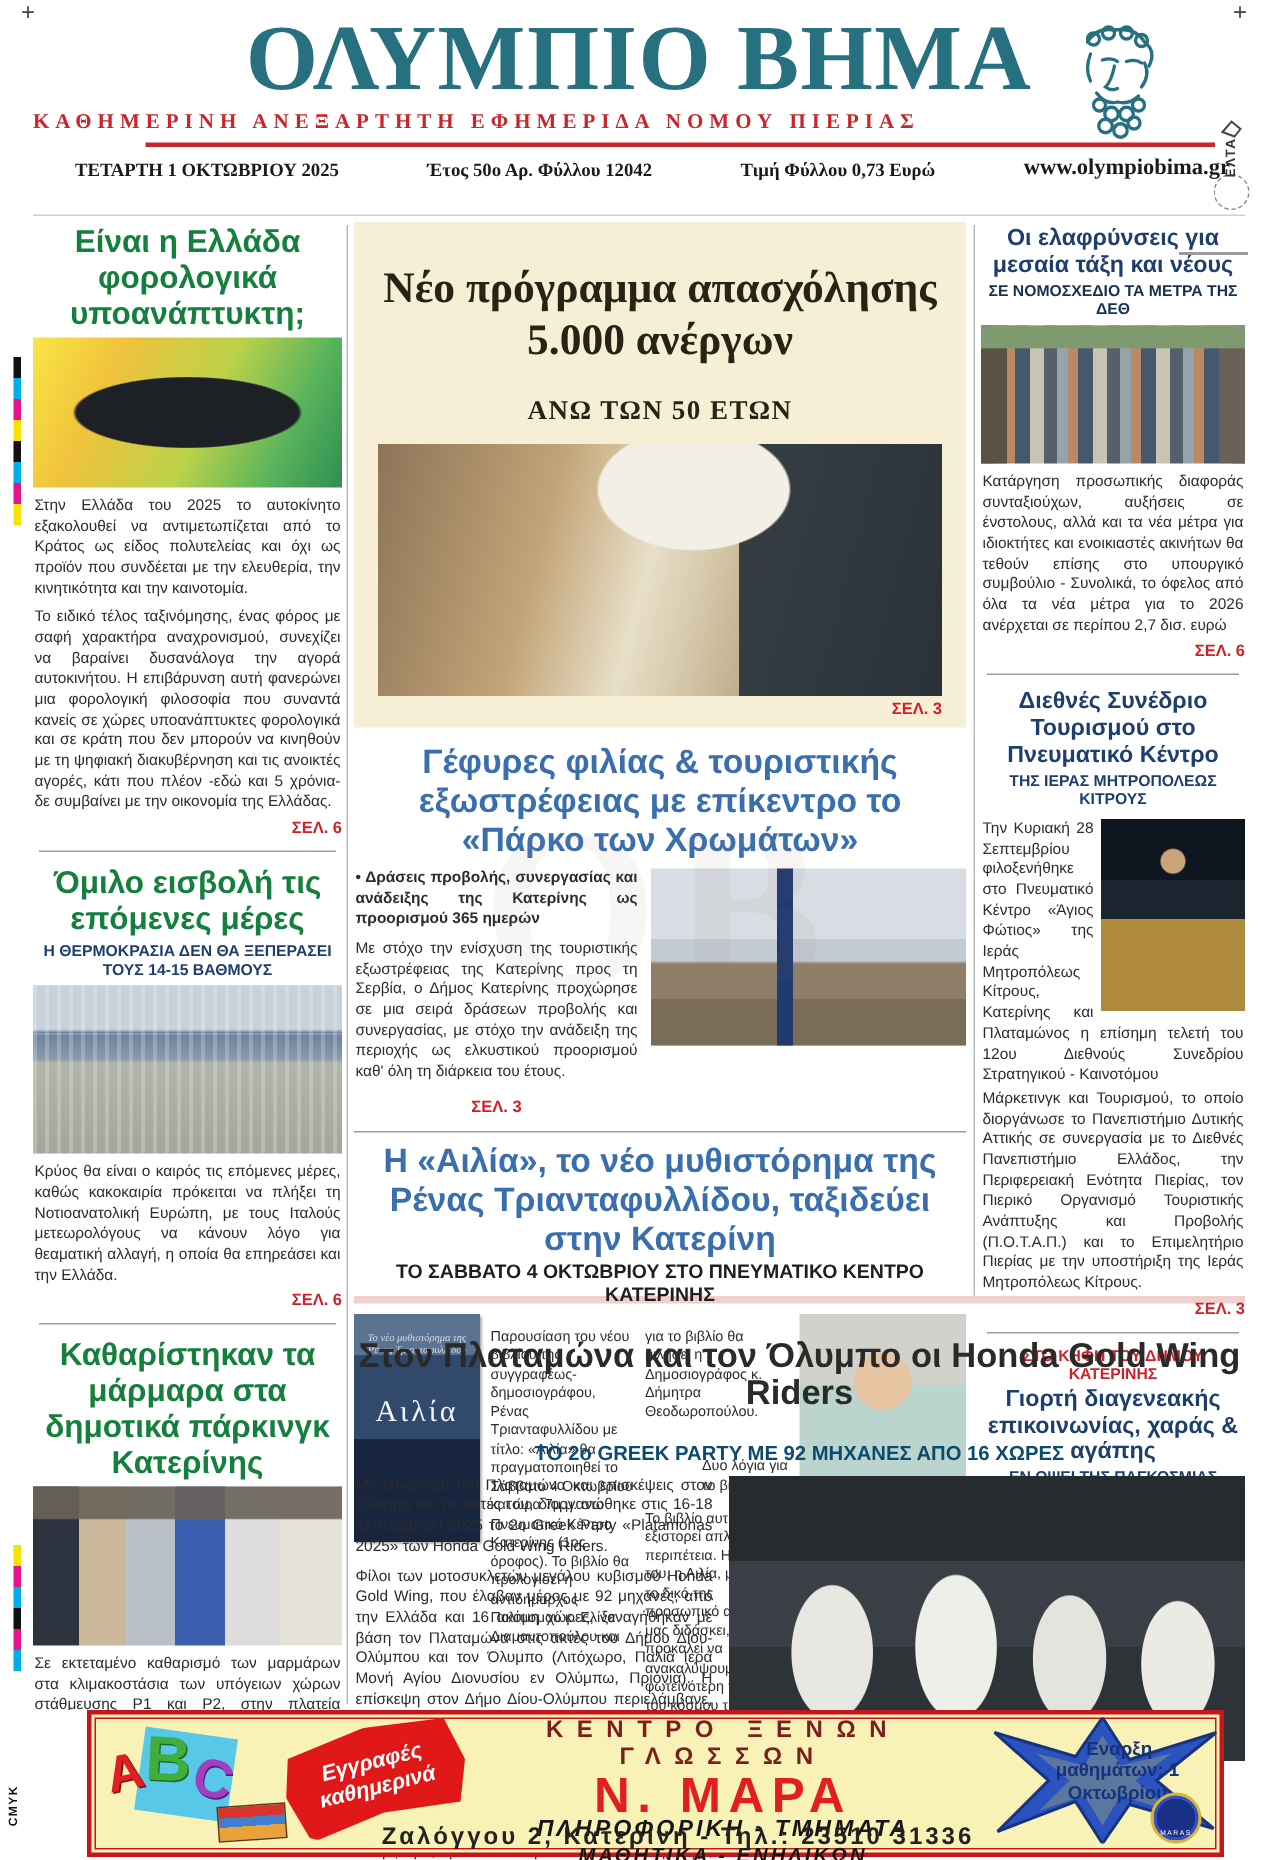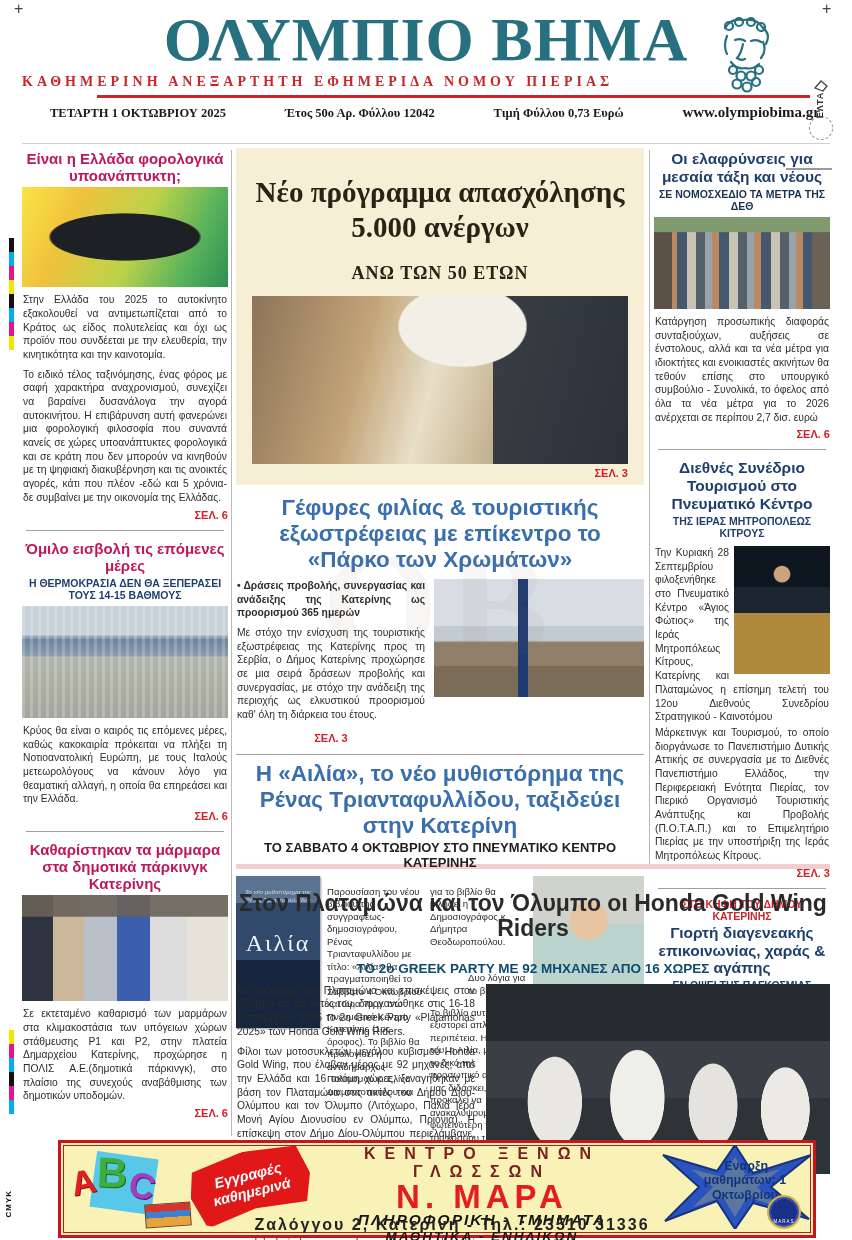--- a/index.html
+++ b/index.html
@@ -27,21 +27,21 @@
   .elta-line{position:absolute;right:20px;top:168px;width:46px;height:1.5px;background:#9a9a9a;}
   .cropmark{position:absolute;top:0px;font-size:16px;color:#444;font-weight:normal;}
   
   .leftcol{position:absolute;left:22px;top:148px;width:206px;height:992px;overflow:hidden;}
   .centercol{position:absolute;left:236px;top:148px;width:408px;}
   .rightcol{position:absolute;left:654px;top:148px;width:176px;}
   .vline{position:absolute;width:1px;background:#b9b9b9;}
   .pinkbar{position:absolute;height:5px;background:#f2cfcf;}
   .sep{border:none;border-top:1px solid #9e9e9e;margin:9px 4px;}
   
-  .a-title{font-weight:bold;text-align:center;color:#be185d;font-size:15px;line-height:1.14;margin:2px 0 3px;}
+  .a-title{font-weight:bold;text-align:center;color:#15803d;font-size:21px;line-height:1.14;margin:2px 0 3px;}
   .a-kicker{font-weight:bold;text-align:center;color:#1e3f6d;font-size:10.5px;line-height:1.2;margin-bottom:4px;}
   .a-kicker-red{font-weight:bold;text-align:center;color:#d02128;font-size:10.5px;margin-bottom:1px;}
   .body-txt{font-size:10.3px;line-height:1.33;color:#2c2c2c;text-align:justify;margin:6px 1px 0;}
   .pageref{color:#d02128;font-weight:bold;font-size:11px;text-align:right;margin-top:4px;}
   .photo{width:100%;border:0;}
   
   .leadbox{background:#f7eed6;padding:8px 16px 6px;position:relative;}
   .lead-title{font-family:"Liberation Serif",serif;font-weight:bold;font-size:29px;
               line-height:1.18;color:#2b2115;text-align:center;}
   .lead-sub{font-family:"Liberation Serif",serif;font-weight:bold;font-size:18px;
@@ -53,21 +53,21 @@
   .dark-kicker{font-weight:bold;color:#1f1f1f;font-size:13px;text-align:center;margin:2px 0 6px;}
   .bridges-row{display:flex;gap:8px;}
   .bridges-txt{width:190px;}
   .bridges-photo{flex:1;height:118px;align-self:flex-start;}
   
   .ailia-row{display:flex;gap:7px;margin-top:4px;}
   .bookcover{width:84px;height:152px;position:relative;flex:none;
              display:flex;flex-direction:column;align-items:center;box-shadow:1px 1px 2px rgba(0,0,0,.4);}
   .book-note{font-family:"Liberation Serif",serif;font-style:italic;color:#d5dde6;font-size:7px;
              text-align:center;margin-top:12px;padding:0 8px;}
-  .book-big{font-family:"Liberation Serif",serif;color:#eef2f6;font-size:24px;margin-top:26px;letter-spacing:2px;}
+  .book-big{font-family:"Liberation Serif",serif;color:#eef2f6;font-size:20px;margin-top:26px;letter-spacing:2px;}
   .ailia-col{width:96px;flex:none;}
   .small-txt{font-size:9.6px;line-height:1.3;color:#2c2c2c;text-align:left;}
   .mini-head{font-size:9.6px;font-weight:normal;margin-top:24px;padding-left:38px;}
   .portrait{flex:1;height:140px;}
   
   .honda{position:absolute;left:236px;top:872px;width:594px;}
   .honda-title{font-weight:bold;color:#2a2a2a;font-size:23px;text-align:center;line-height:1.1;}
   .honda-kicker{font-weight:bold;color:#0c4a6e;font-size:13.5px;text-align:center;margin:3px 0 8px;}
   .honda-row{display:flex;gap:10px;}
   .honda-txt{width:240px;flex:none;}

